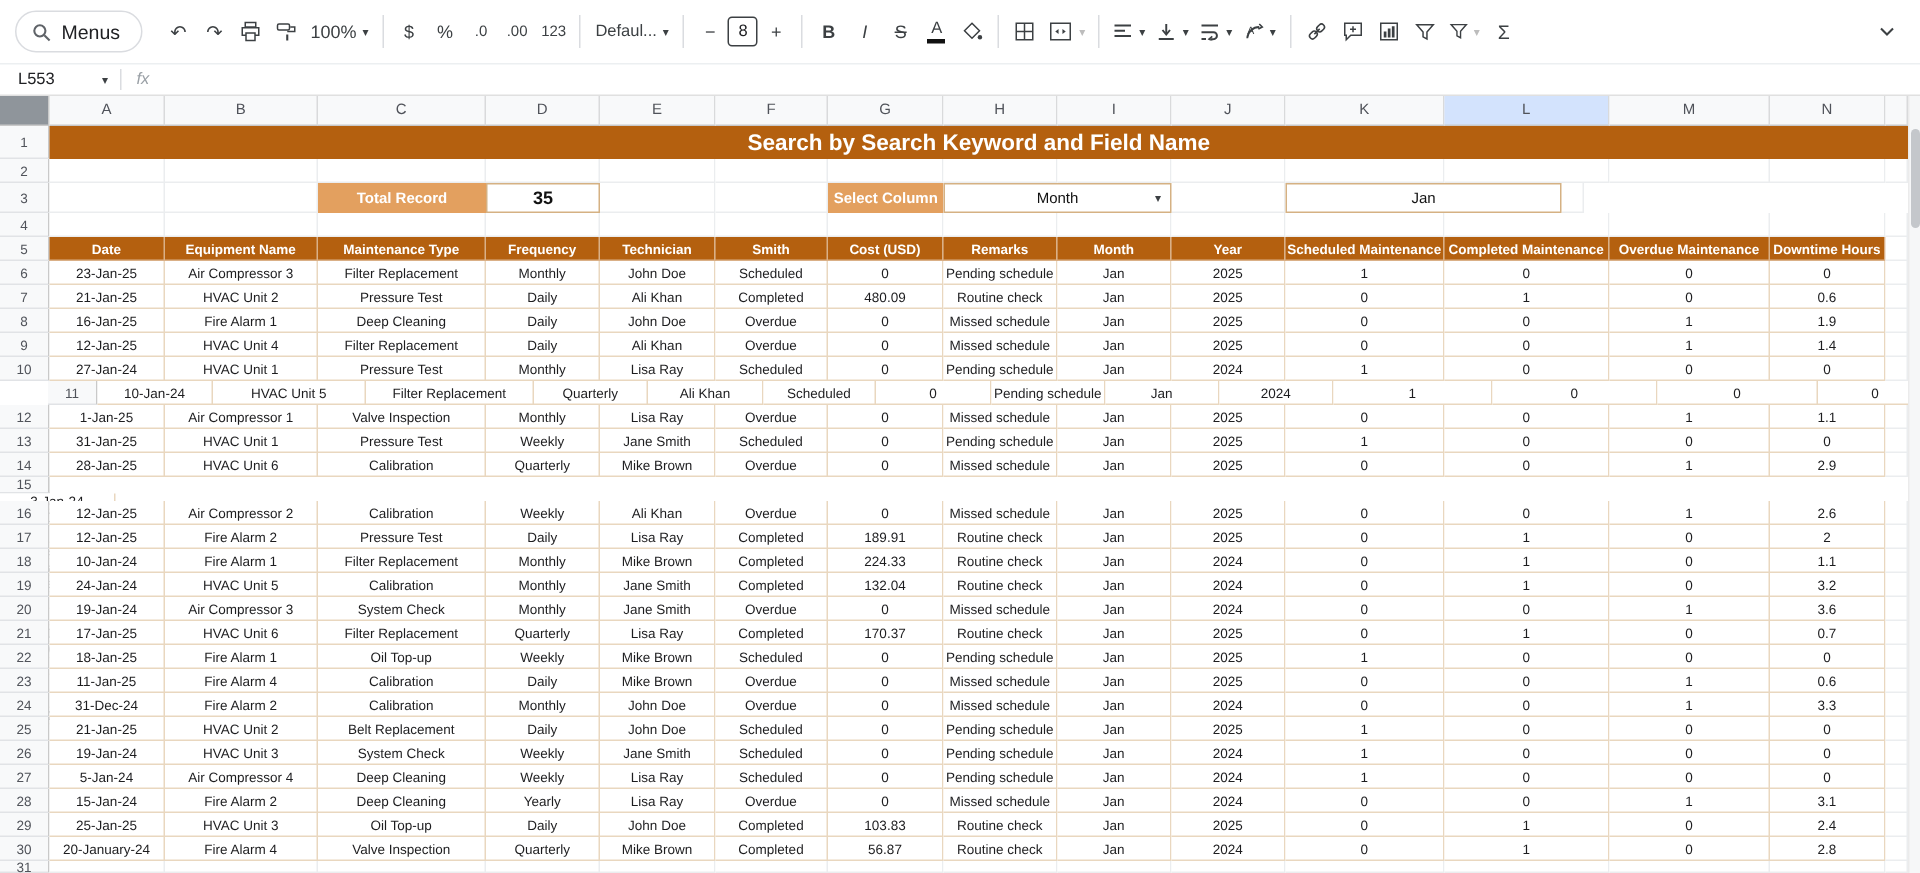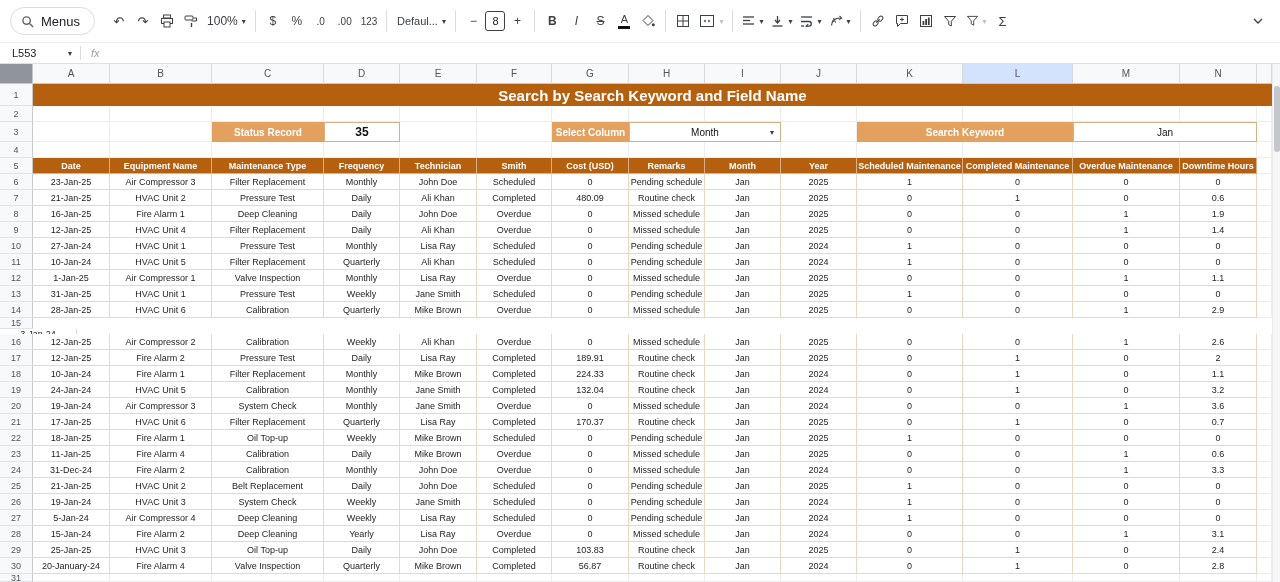--- a/index.html
+++ b/index.html
@@ -297,28 +297,27 @@
           <div class="cell" style="width: 106px;"></div>
           <div class="cell" style="width: 110px;"></div>
           <div class="cell" style="width: 107px;"></div>
           <div class="cell" style="width: 77px;"></div>
           <div class="cell" style="width: 15px;"></div>
         </div>
         <div class="row" style="height: 20px;">
           <div class="rn">3</div>
           <div class="cell" style="width: 77px;"></div>
           <div class="cell" style="width: 102px;"></div>
-          <div class="cell label-cell" style="width: 112px;">Status Record</div>
+          <div class="cell label-cell" style="width: 112px;">Total Record</div>
           <div class="cell value-cell" style="width: 76px;">35</div>
           <div class="cell" style="width: 77px;"></div>
           <div class="cell" style="width: 75px;"></div>
           <div class="cell label-cell" style="width: 77px;">Select Column</div>
           <div class="cell input-cell" style="width: 152px;">Month<div class="dd-caret">▾</div></div>
           <div class="cell" style="width: 76px;"></div>
-          <div class="cell label-cell" style="width: 216px;">Search Keyword</div>
           <div class="cell input-cell" style="width: 184px;">Jan</div>
           <div class="cell" style="width: 15px;"></div>
         </div>
         <div class="row" style="height: 16px;">
           <div class="rn">4</div>
           <div class="cell" style="width: 77px;"></div>
           <div class="cell" style="width: 102px;"></div>
           <div class="cell" style="width: 112px;"></div>
           <div class="cell" style="width: 76px;"></div>
           <div class="cell" style="width: 77px;"></div>
@@ -434,21 +433,21 @@
           <div class="cell t" style="width: 77px;">0</div>
           <div class="cell t" style="width: 76px;">Pending schedule</div>
           <div class="cell t" style="width: 76px;">Jan</div>
           <div class="cell t" style="width: 76px;">2024</div>
           <div class="cell t" style="width: 106px;">1</div>
           <div class="cell t" style="width: 110px;">0</div>
           <div class="cell t" style="width: 107px;">0</div>
           <div class="cell t" style="width: 77px;">0</div>
           <div class="cell" style="width: 15px;"></div>
         </div>
-        <div class="row" style="height: 16px;">
+        <div class="row" style="height: 16px; padding-left: 32px;">
           <div class="rn">11</div>
           <div class="cell t" style="width: 77px;">10-Jan-24</div>
           <div class="cell t" style="width: 102px;">HVAC Unit 5</div>
           <div class="cell t" style="width: 112px;">Filter Replacement</div>
           <div class="cell t" style="width: 76px;">Quarterly</div>
           <div class="cell t" style="width: 77px;">Ali Khan</div>
           <div class="cell t" style="width: 75px;">Scheduled</div>
           <div class="cell t" style="width: 77px;">0</div>
           <div class="cell t" style="width: 76px;">Pending schedule</div>
           <div class="cell t" style="width: 76px;">Jan</div>

